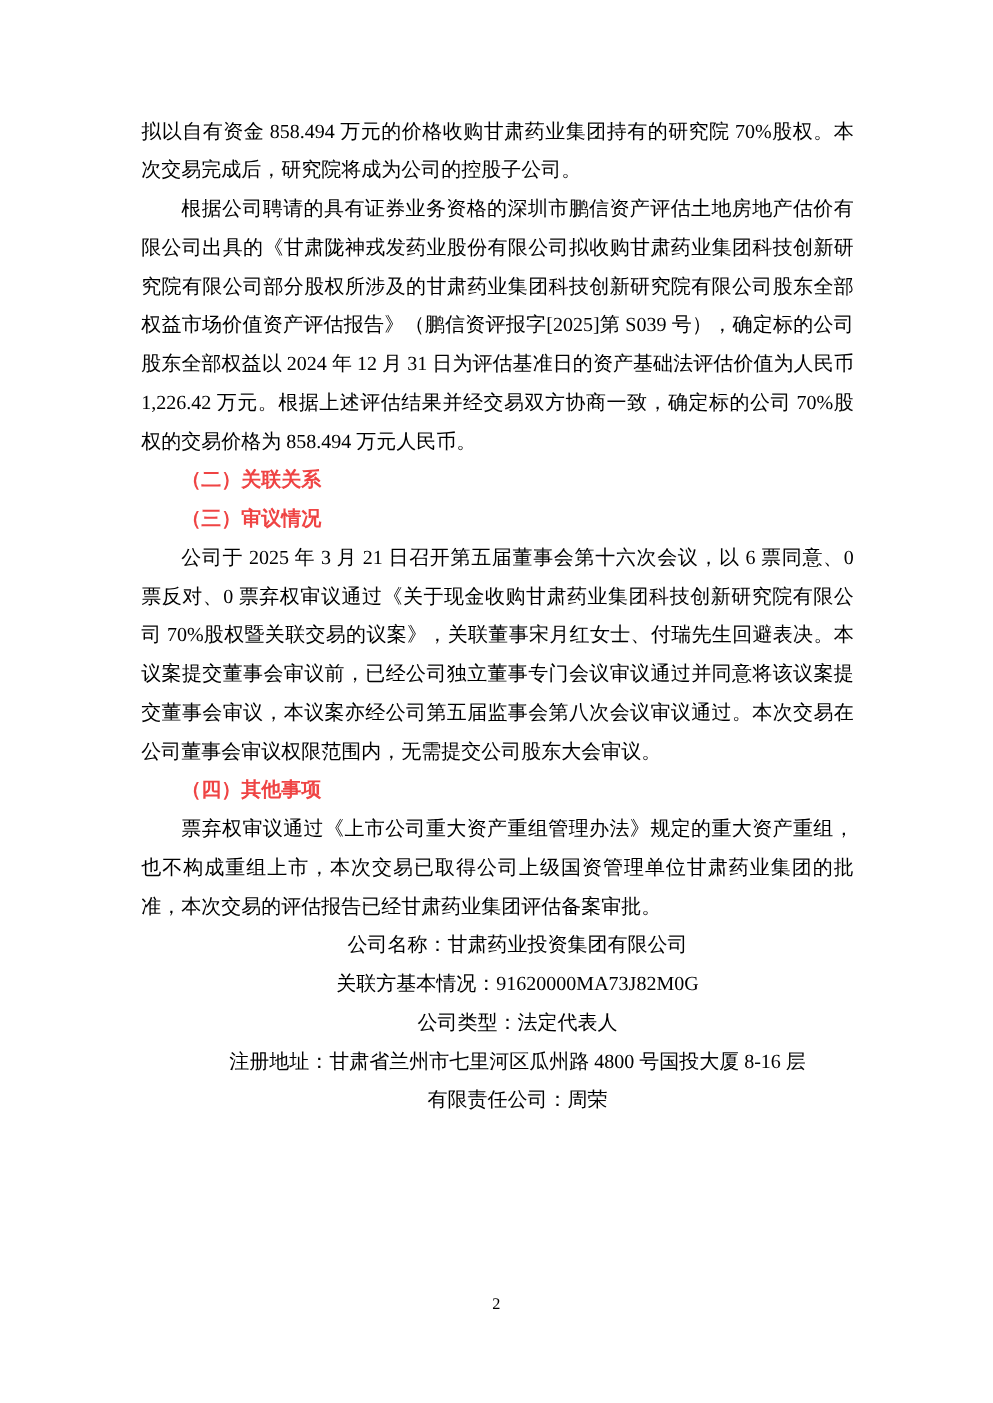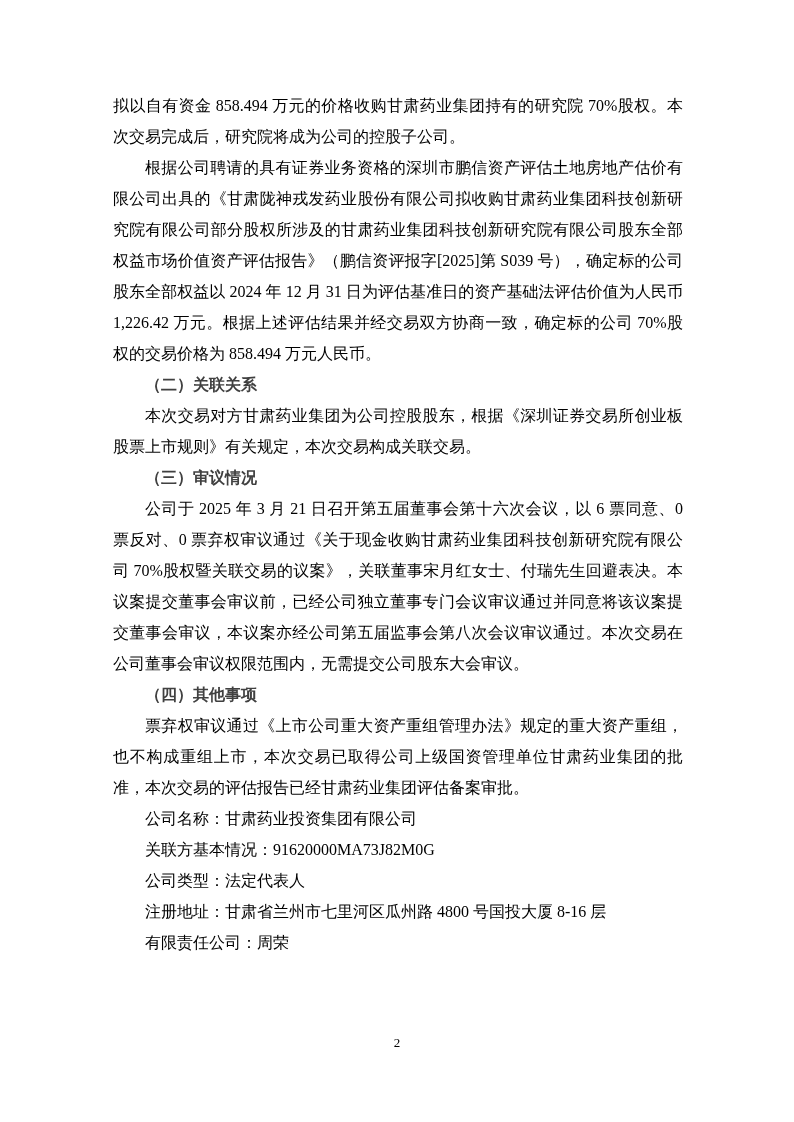--- a/index.html
+++ b/index.html
@@ -34,28 +34,28 @@
   .para.no-indent {
     text-indent: 0;
   }
   .heading {
     margin: 0;
     font-size: 16px;
     line-height: 31px;
     font-weight: bold;
     text-indent: 2em;
     font-family: "Liberation Sans", "DejaVu Sans", sans-serif;
-    color: #404040;
+    color: #ef4444;
   }
   .info-line {
     margin: 0;
     font-size: 16px;
     line-height: 31px;
     text-indent: 2em;
-    text-align: left;
+    text-align: center;
   }
   .footer {
     position: absolute;
     left: 0;
     top: 1035px;
     width: 794px;
     text-align: center;
     font-family: "Liberation Serif", "DejaVu Serif", serif;
     font-size: 13px;
     color: #000000;
@@ -66,21 +66,20 @@
 
 <div class="page">
   <div class="content">
 
     <p class="para no-indent">拟以自有资金 858.494 万元的价格收购甘肃药业集团持有的研究院 70%股权。本次交易完成后，研究院将成为公司的控股子公司。</p>
 
     <p class="para">根据公司聘请的具有证券业务资格的深圳市鹏信资产评估土地房地产估价有限公司出具的《甘肃陇神戎发药业股份有限公司拟收购甘肃药业集团科技创新研究院有限公司部分股权所涉及的甘肃药业集团科技创新研究院有限公司股东全部权益市场价值资产评估报告》（鹏信资评报字[2025]第 S039 号），确定标的公司股东全部权益以 2024 年 12 月 31 日为评估基准日的资产基础法评估价值为人民币 1,226.42 万元。根据上述评估结果并经交易双方协商一致，确定标的公司 70%股权的交易价格为 858.494 万元人民币。</p>
 
     <p class="heading">（二）关联关系</p>
 
-    <p class="para">本次交易对方甘肃药业集团为公司控股股东，根据《深圳证券交易所创业板股票上市规则》有关规定，本次交易构成关联交易。</p>
 
     <p class="heading">（三）审议情况</p>
 
     <p class="para">公司于 2025 年 3 月 21 日召开第五届董事会第十六次会议，以 6 票同意、0 票反对、0 票弃权审议通过《关于现金收购甘肃药业集团科技创新研究院有限公司 70%股权暨关联交易的议案》，关联董事宋月红女士、付瑞先生回避表决。本议案提交董事会审议前，已经公司独立董事专门会议审议通过并同意将该议案提交董事会审议，本议案亦经公司第五届监事会第八次会议审议通过。本次交易在公司董事会审议权限范围内，无需提交公司股东大会审议。</p>
 
     <p class="heading">（四）其他事项</p>
 
     <p class="para">票弃权审议通过《上市公司重大资产重组管理办法》规定的重大资产重组，也不构成重组上市，本次交易已取得公司上级国资管理单位甘肃药业集团的批准，本次交易的评估报告已经甘肃药业集团评估备案审批。</p>
 
 

